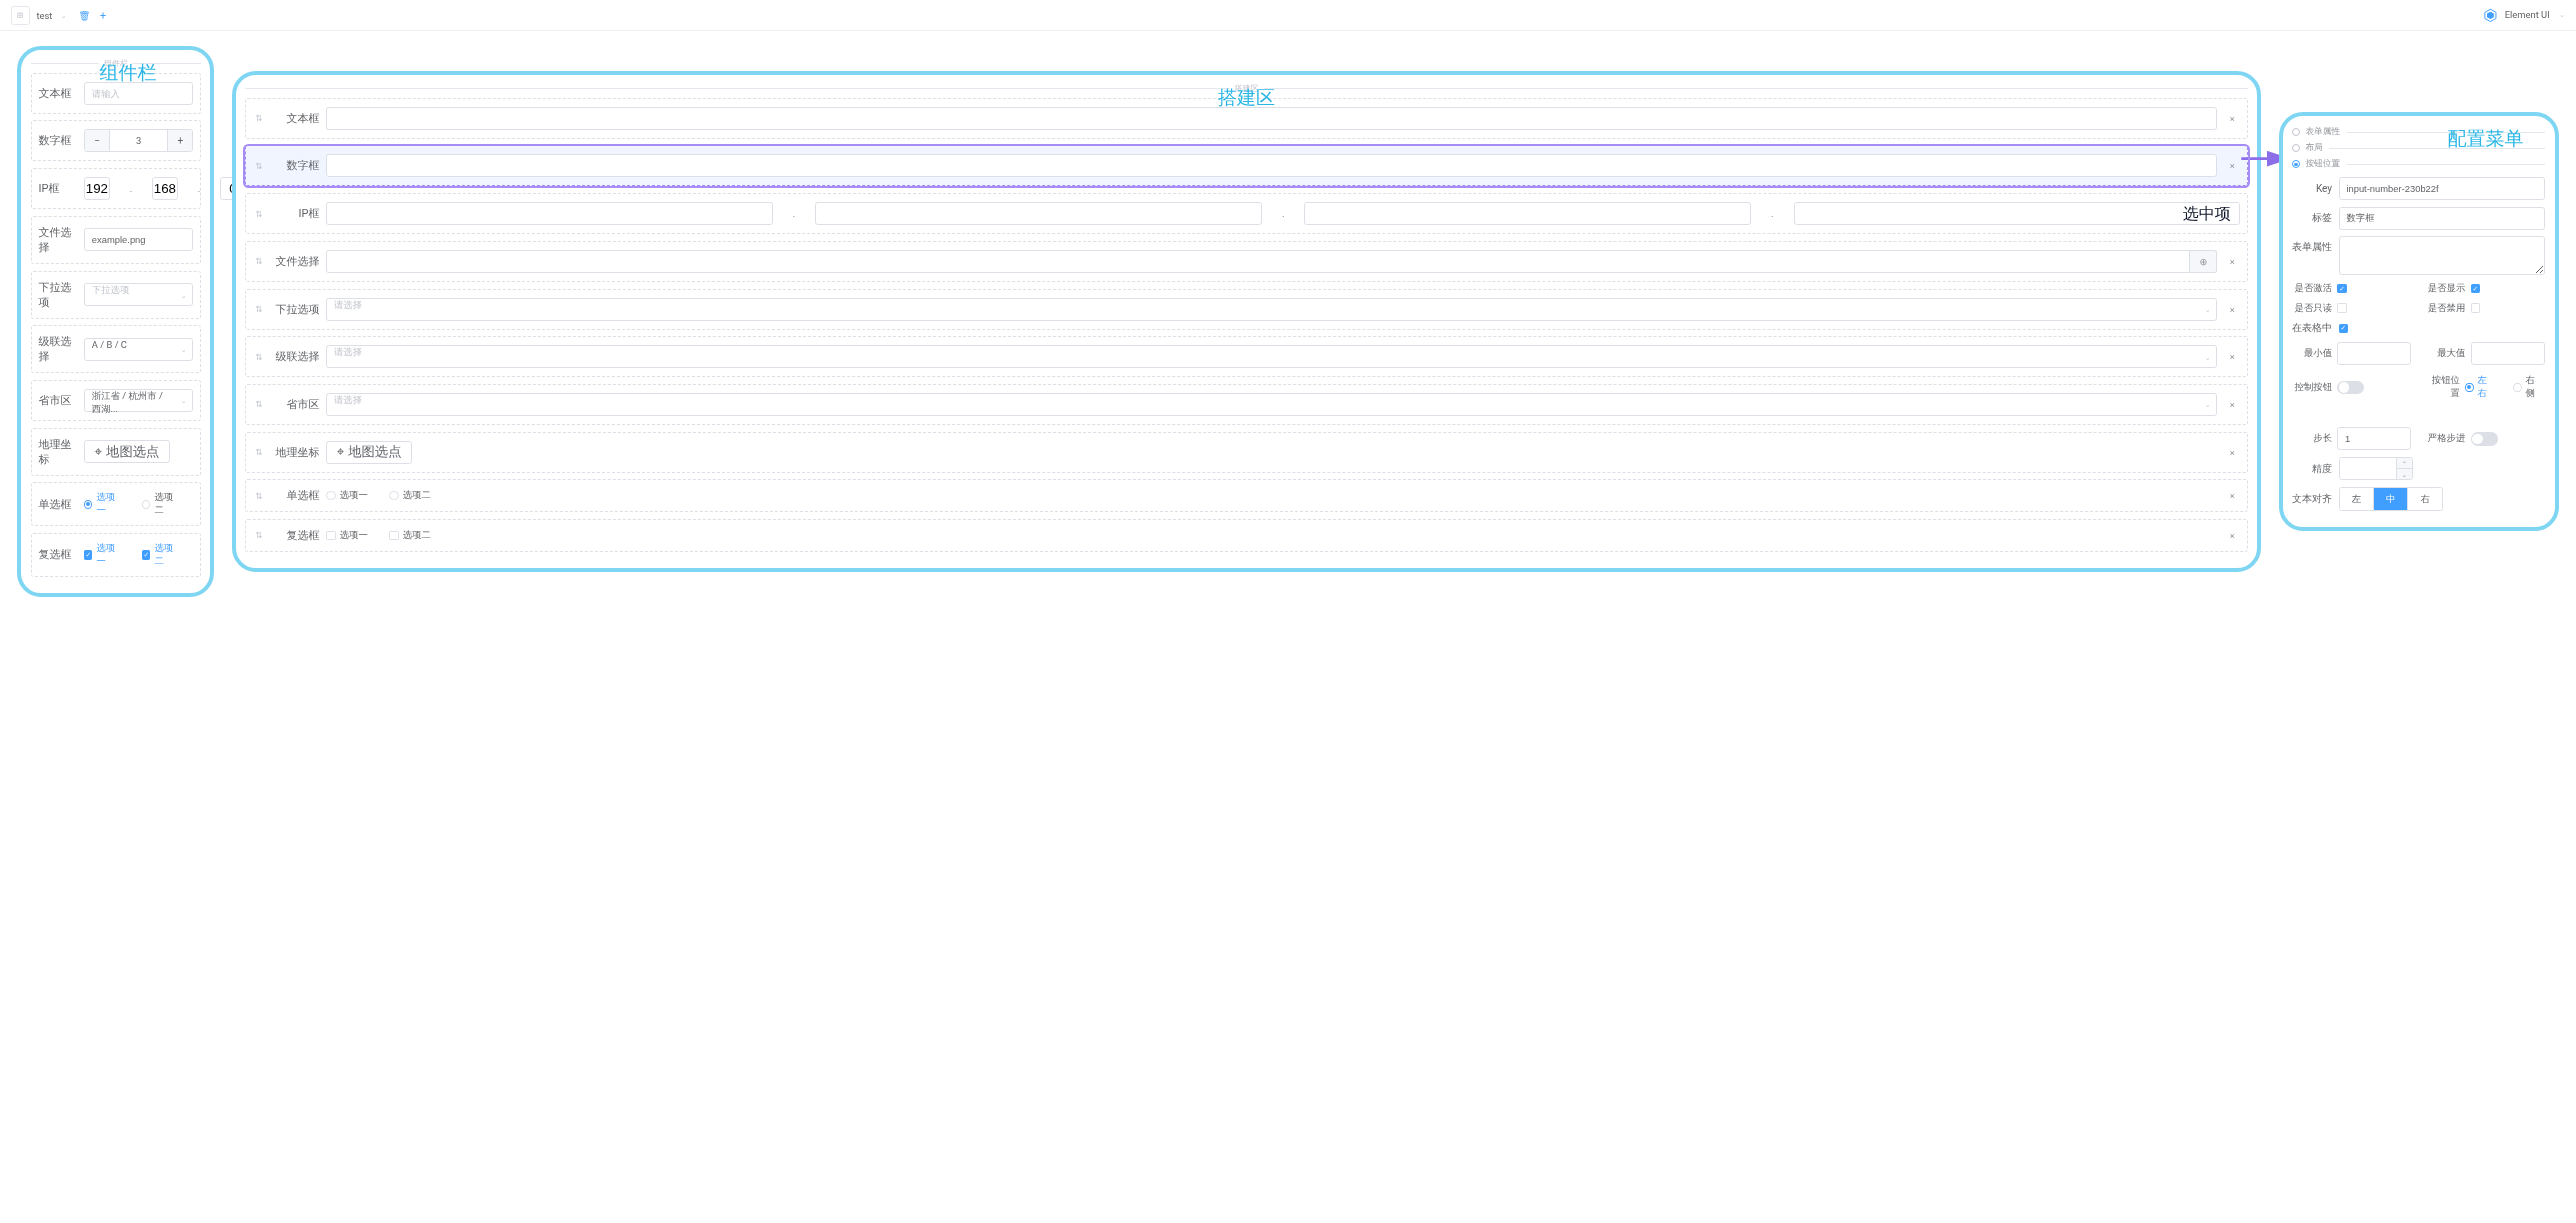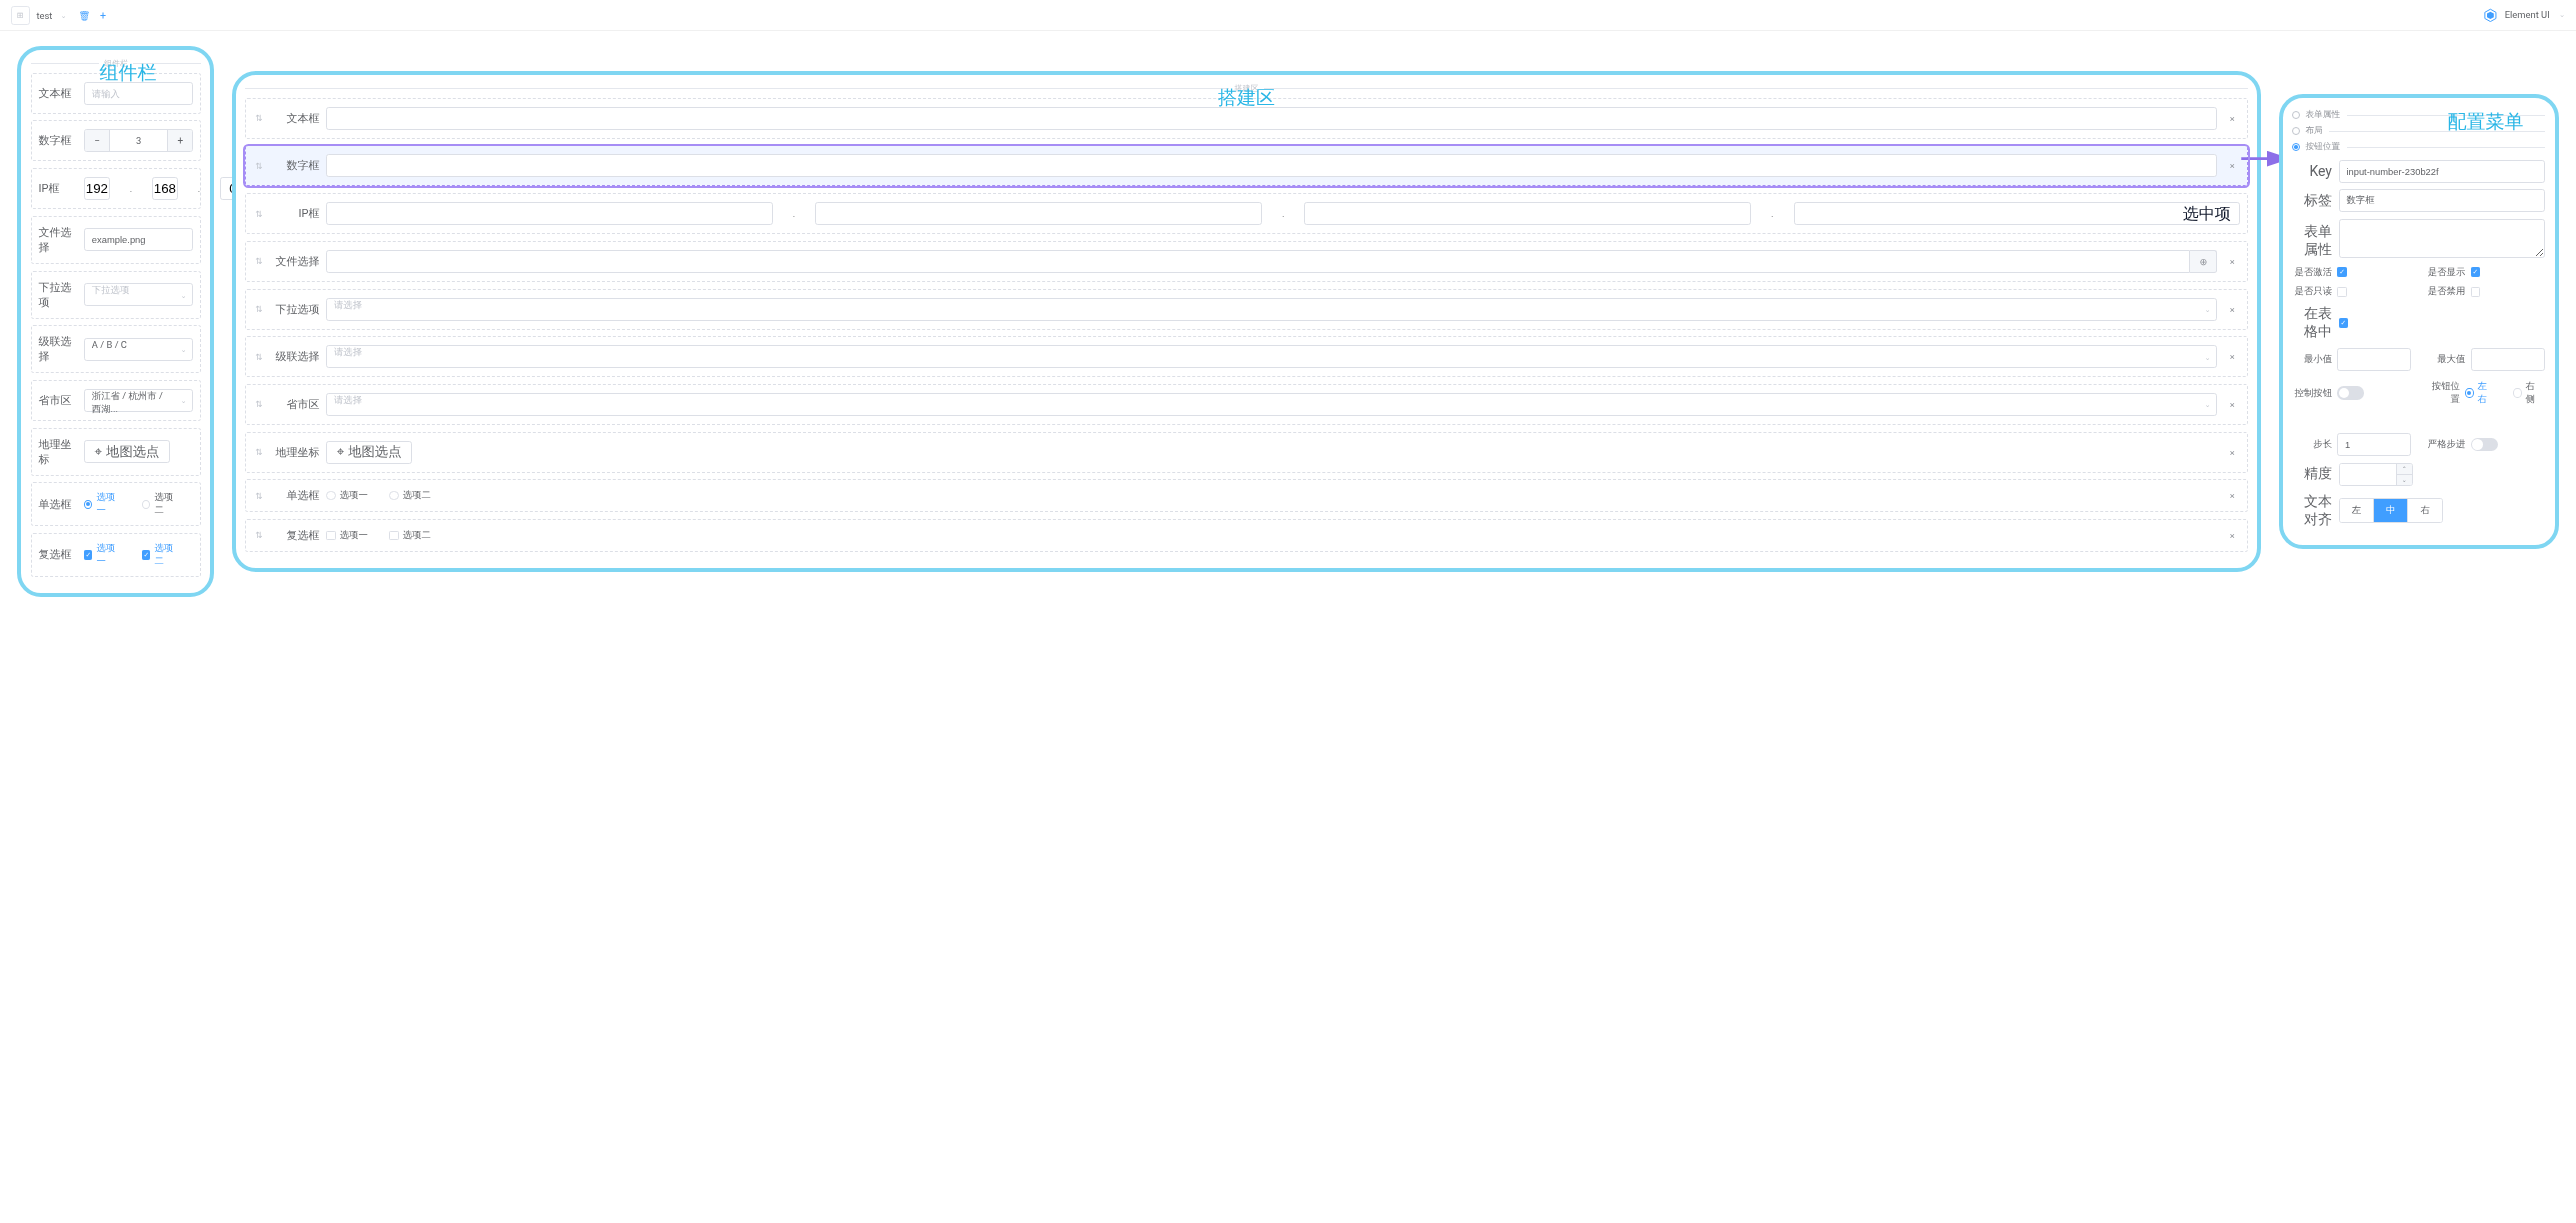--- a/index.html
+++ b/index.html
@@ -59,21 +59,21 @@
 .filewrap { display:flex; width:100%; gap:0;}
 .filewrap .input { flex:1; border-top-right-radius:0; border-bottom-right-radius:0;}
 .filewrap .up { width:27px; height:23px; border:0.7px solid #dcdfe6; border-left:none; background:#f5f7fa; display:flex; align-items:center; justify-content:center; border-top-right-radius:2.7px; border-bottom-right-radius:2.7px; color:#909399;}
 .conf-sec { display:flex; align-items:center; margin:4px 0;}
 .conf-sec .circ { width:8px; height:8px; border:0.7px solid #c0c4cc; border-radius:50%; margin-right:5.4px; display:inline-flex; align-items:center; justify-content:center;}
 .conf-sec .circ.on { border-color:#409eff;}
 .conf-sec .circ.on::after{content:"";width:3.4px;height:3.4px;background:#409eff;border-radius:50%;}
 .conf-sec .t { color:#909399; font-size:8.7px; white-space:nowrap; margin-right:6.7px;}
 .conf-sec .ln { height:0.7px; background:#e4e7ed; flex:1;}
 .cfgrow { display:flex; align-items:center; margin:6.7px 0; gap:6.7px;}
-.cfgrow .cl { width:40px; text-align:right; color:#606266; font-size:14px; flex-shrink:0;}
+.cfgrow .cl { width:40px; text-align:right; color:#606266; font-size:10px; flex-shrink:0;}
 .cfgrow .cw { flex:1;}
 .twocol { display:flex; gap:13.4px;}
 .twocol .half { flex:1; display:flex; align-items:center; gap:5.4px;}
 .twocol .half .cl { width:40px; text-align:right;}
 .switch { width:27px; height:13.4px; background:#dcdfe6; border-radius:6.7px; position:relative; cursor:pointer;}
 .switch::after { content:""; position:absolute; width:10.7px; height:10.7px; background:#fff; border-radius:50%; top:1.3px; left:1.3px;}
 .btngrp { display:inline-flex; border:0.7px solid #dcdfe6; border-radius:2.7px; overflow:hidden;}
 .btngrp .bt { padding:4.7px 12px; font-size:9.4px; cursor:pointer; background:#fff;}
 .btngrp .bt.on { background:#409eff; color:#fff;}
 .btngrp .bt + .bt { border-left:0.7px solid #dcdfe6;}

